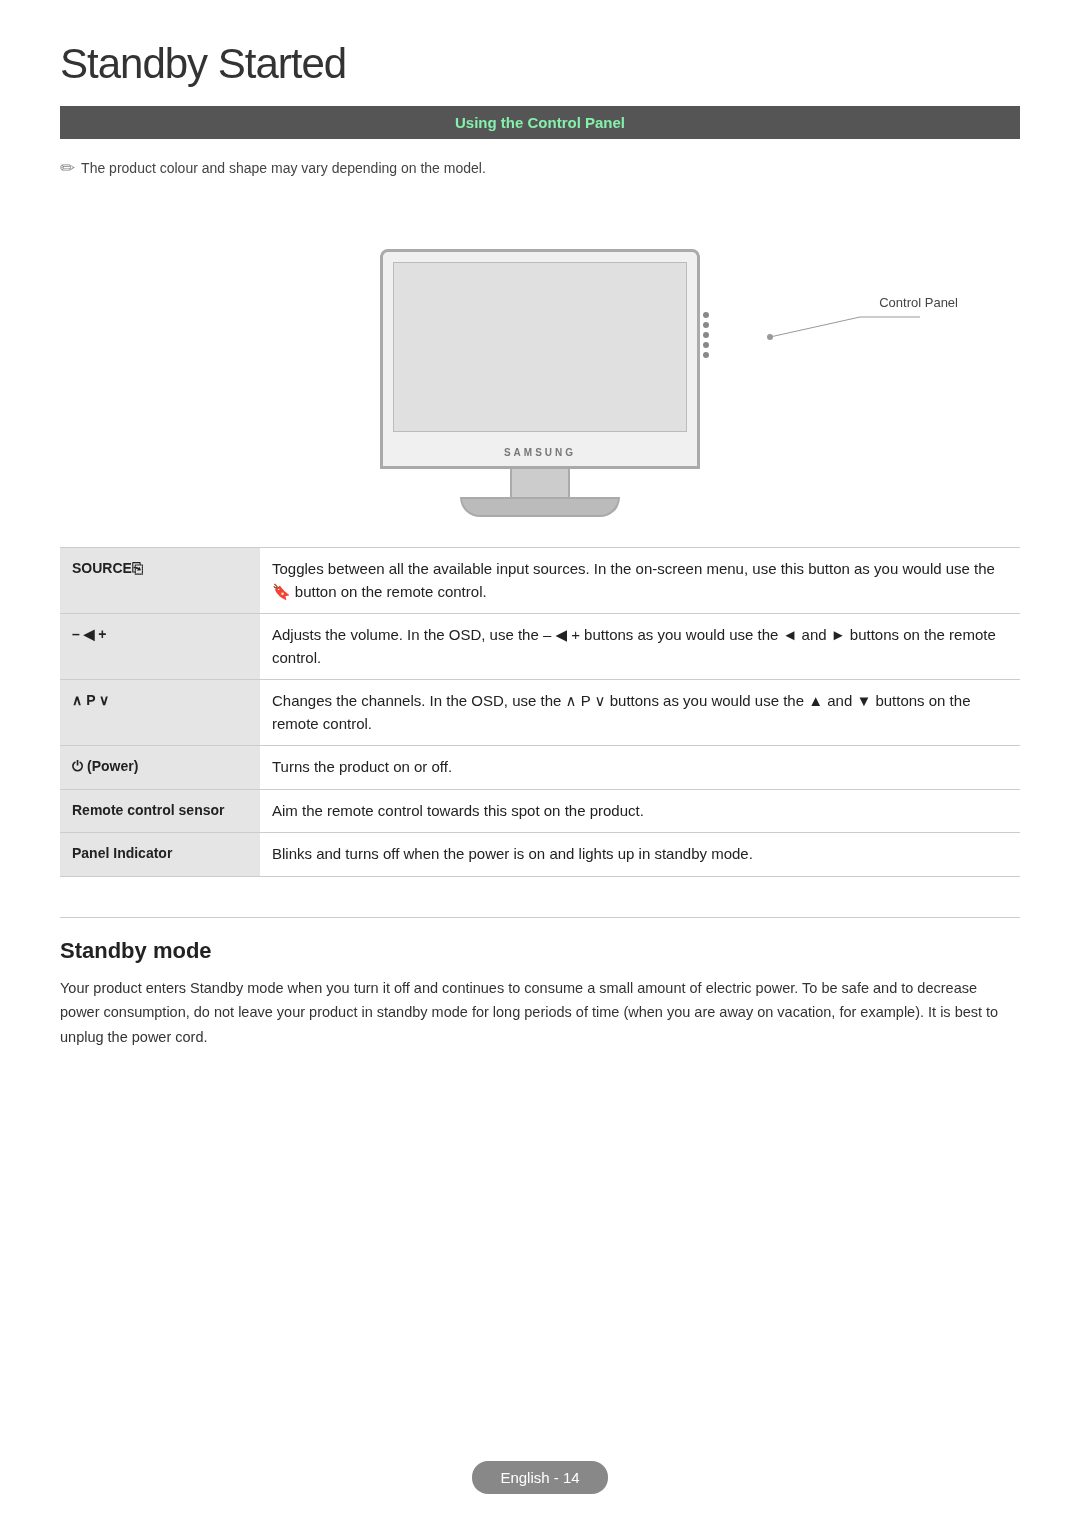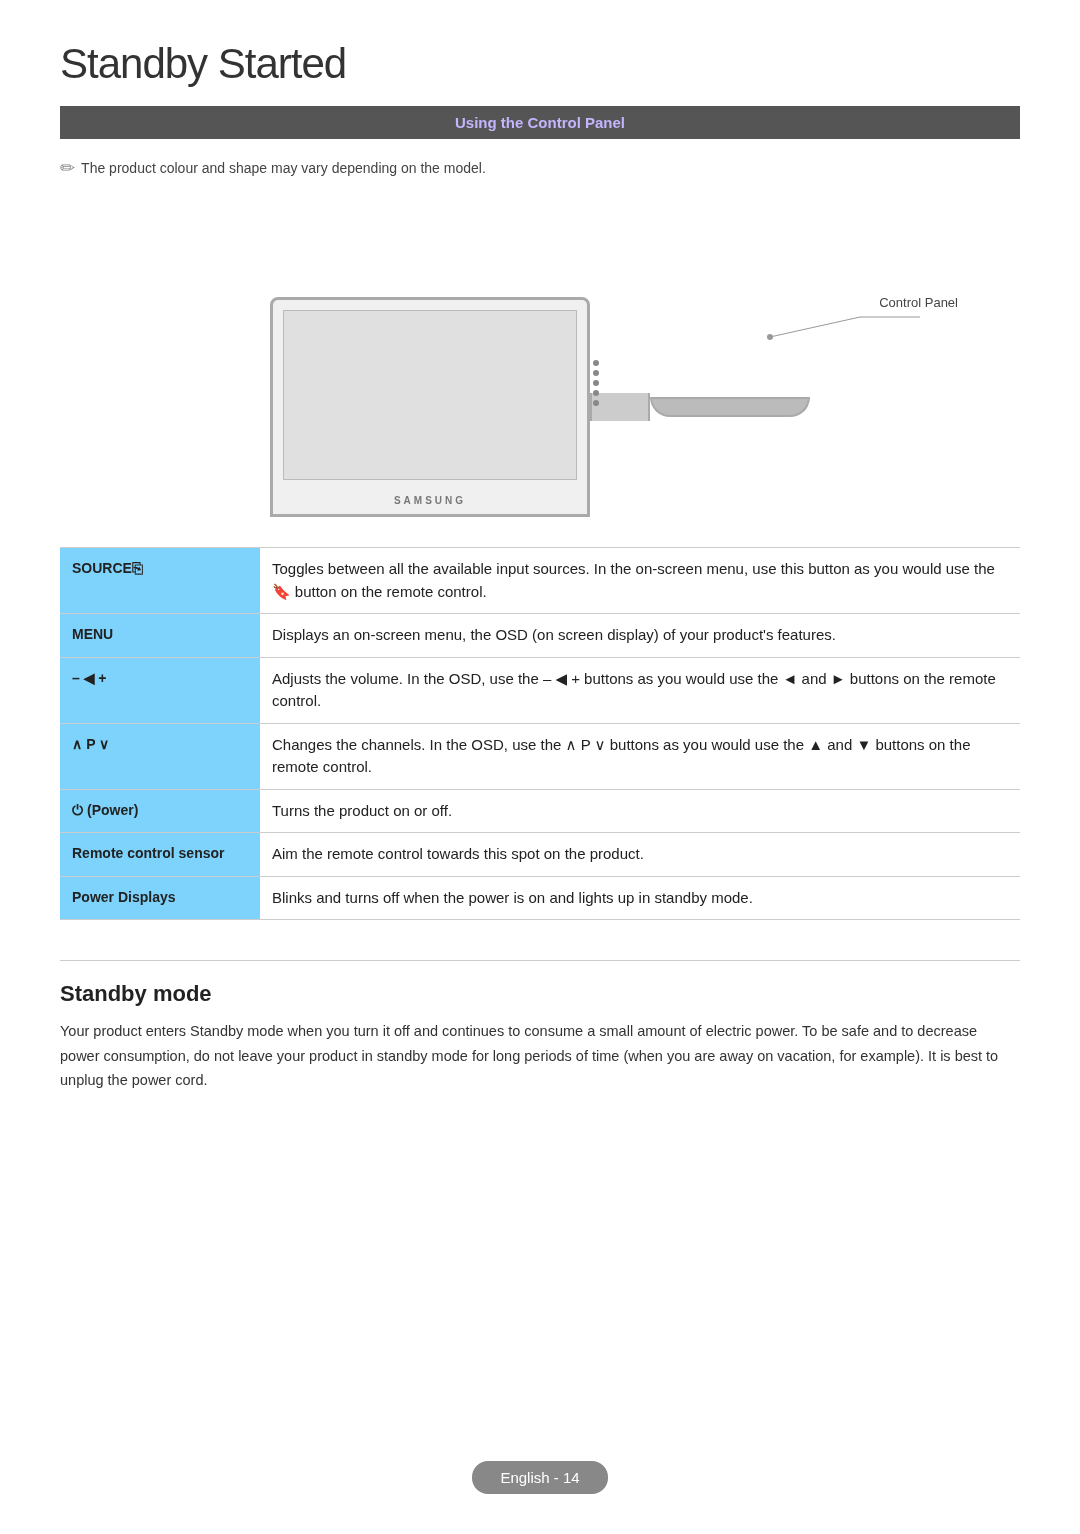--- a/index.html
+++ b/index.html
@@ -15,21 +15,21 @@
     }
     h1.page-title {
       font-size: 42px;
       font-weight: 300;
       color: #333;
       margin-bottom: 18px;
       letter-spacing: -1px;
     }
     .section-header {
       background: #555;
-      color: #c4b5fd;
+      color: #86efac;
       text-align: center;
       padding: 8px 0;
       font-weight: bold;
       font-size: 15px;
       margin-bottom: 18px;
     }
     .note-line {
       font-size: 14px;
       color: #444;
       margin-bottom: 18px;
@@ -46,21 +46,21 @@
       display: flex;
       justify-content: center;
       align-items: flex-end;
       margin-bottom: 30px;
       position: relative;
       height: 320px;
     }
     .monitor-wrapper {
       position: relative;
       display: flex;
-      flex-direction: row;
+      flex-direction: column;
       align-items: center;
     }
     .monitor-frame {
       width: 320px;
       height: 220px;
       border: 3px solid #aaa;
       border-radius: 8px 8px 0 0;
       background: #f0f0f0;
       position: relative;
     }
@@ -125,21 +125,21 @@
       padding: 10px 12px;
       vertical-align: top;
       font-size: 15px;
       line-height: 1.5;
     }
     .control-table td:first-child {
       width: 200px;
       font-weight: bold;
       font-size: 14px;
       white-space: nowrap;
-      background: #7dd3fc;
+      background: #e5e5e5;
       color: #222;
     }
     
     .standby-title {
       font-size: 22px;
       font-weight: bold;
       margin-bottom: 12px;
       color: #222;
     }
     .standby-text {
@@ -212,28 +212,20 @@
 
     <tr>
       <td>
         <span>SOURCE⎘</span>
       </td>
       <td>
         Toggles between all the available input sources. In the on-screen menu, use this button as you would use the 🔖 button on the remote control.
       </td>
     </tr>
 
-    <tr>
-      <td>
-        <span>MENU</span>
-      </td>
-      <td>
-        Displays an on-screen menu, the OSD (on screen display) of your product's features.
-      </td>
-    </tr>
 
     <tr>
       <td>
         <span>– ◀ +</span>
       </td>
       <td>
         Adjusts the volume. In the OSD, use the – ◀ + buttons as you would use the ◄ and
         <span style="display:inline-block;">►</span>
         buttons on the remote control.
       </td>
@@ -262,21 +254,21 @@
       <td>
         <span>Remote control sensor</span>
       </td>
       <td>
         Aim the remote control towards this spot on the product.
       </td>
     </tr>
 
     <tr>
       <td>
-        <span>Power Displays</span>
+        <span>Panel Indicator</span>
       </td>
       <td>Blinks and turns off when the power is on and lights up in standby mode.</td>
     </tr>
   </tbody>
 </table>
 
 <hr class="divider-line">
 
 <div class="standby-title">Standby mode</div>
 <p class="standby-text">Your product enters Standby mode when you turn it off and continues to consume a small amount of electric power. To be safe and to decrease power consumption, do not leave your product in standby mode for long periods of time (when you are away on vacation, for example). It is best to unplug the power cord.</p>

